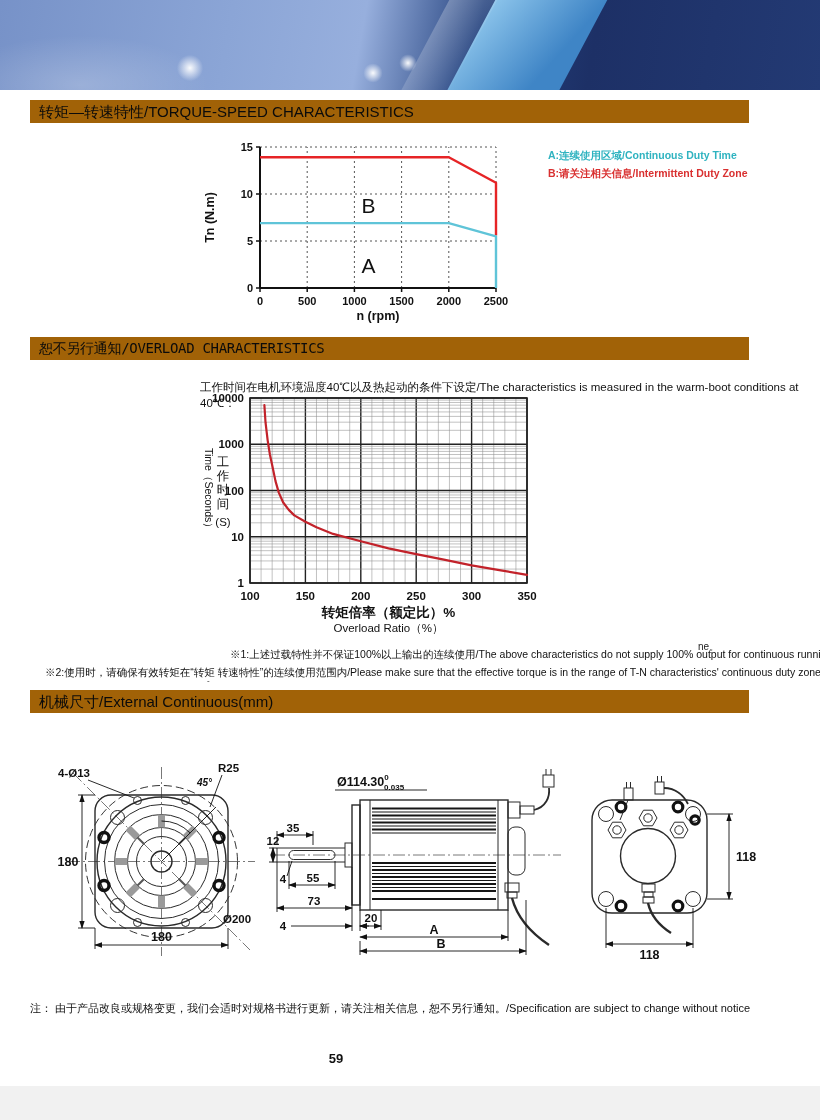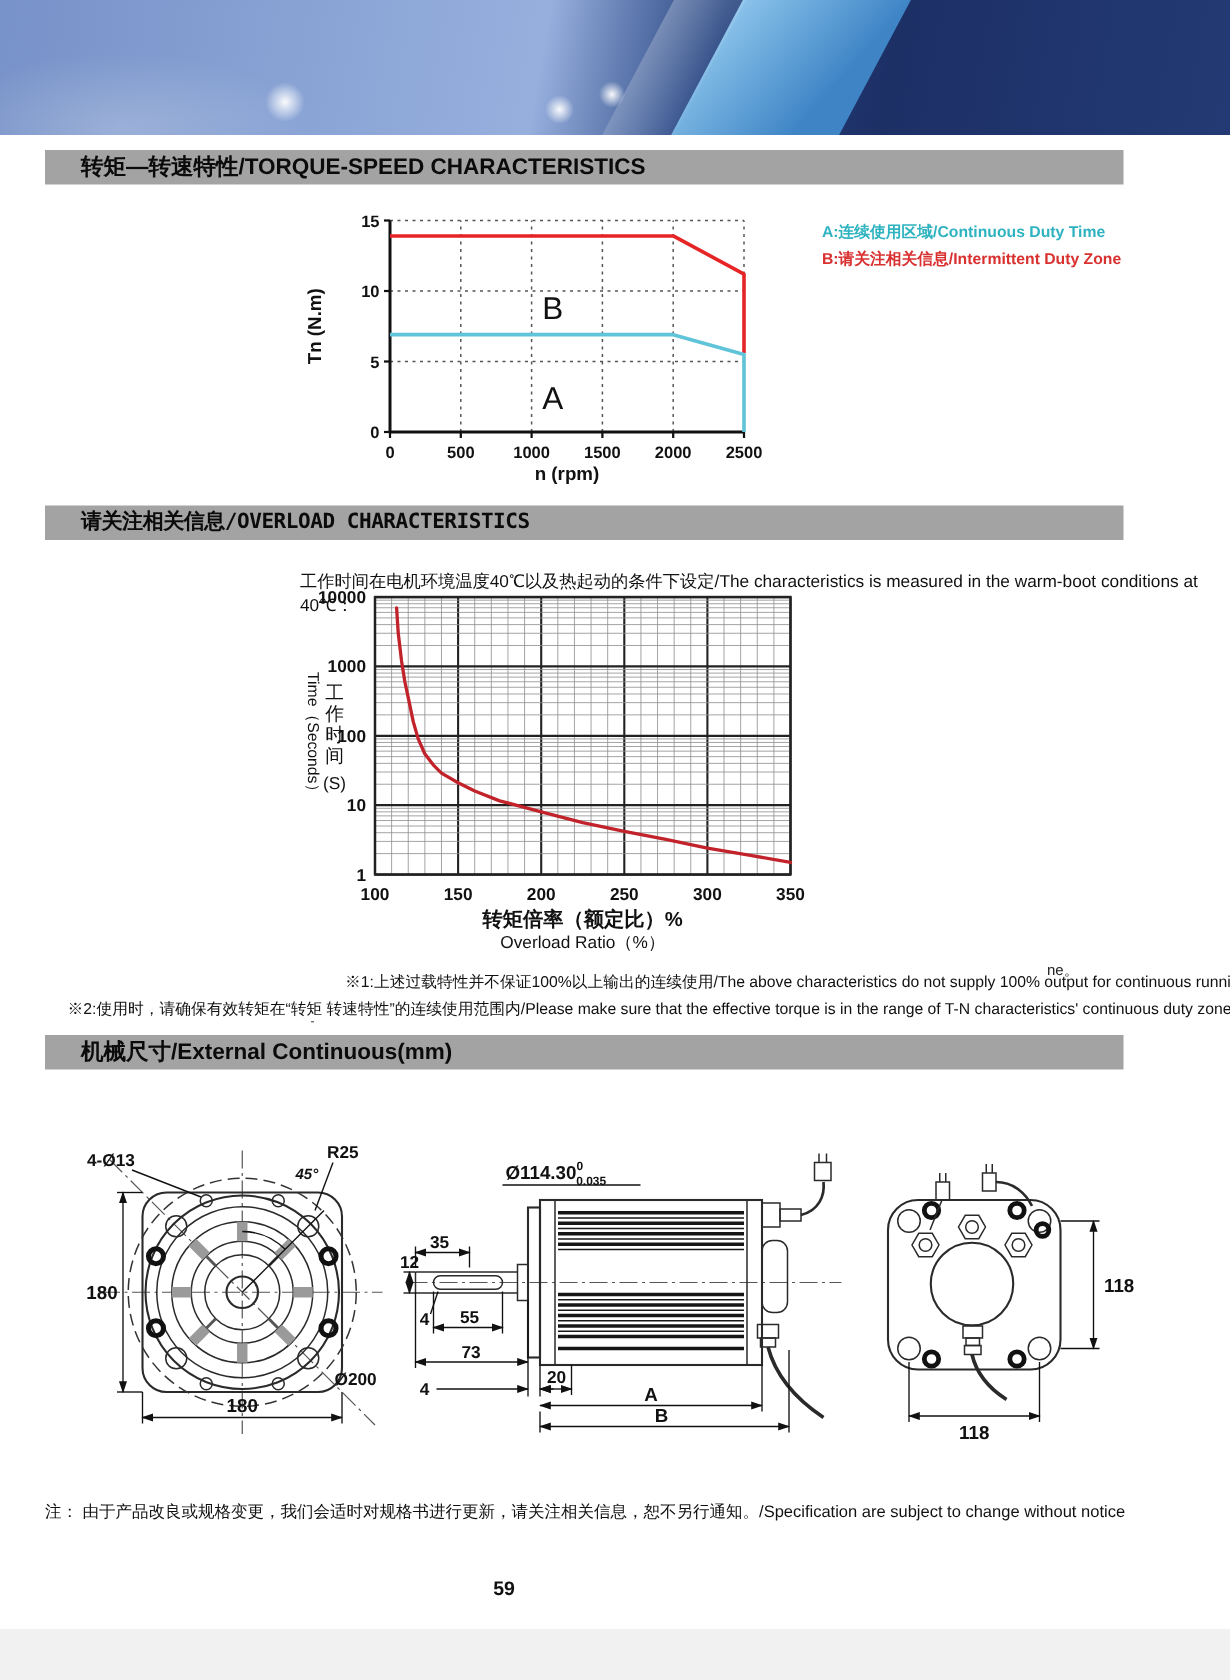--- a/index.html
+++ b/index.html
@@ -13,22 +13,22 @@
   .b-stripe1{position:absolute;left:470px;top:-15px;width:112px;height:125px;
     background:linear-gradient(110deg,#8ec6ec,#3f85c6 75%);transform:skewX(-28deg);}
   .b-stripe2{position:absolute;left:424px;top:-15px;width:48px;height:125px;
     background:linear-gradient(110deg,rgba(255,255,255,.28),rgba(255,255,255,0));transform:skewX(-28deg);}
   .glow{position:absolute;border-radius:50%;background:radial-gradient(circle,rgba(255,255,255,.95),rgba(255,255,255,0) 62%);}
   .g0{left:-50px;top:35px;width:260px;height:100px;background:radial-gradient(ellipse,rgba(255,255,255,.22),rgba(255,255,255,0) 70%);border-radius:0;}
   .g1{left:175px;top:53px;width:30px;height:30px}
   .g2{left:362px;top:62px;width:22px;height:22px}
   .g3{left:398px;top:53px;width:20px;height:20px}
   
-  .secbar{position:absolute;left:30px;width:719px;height:23px;background:#a3a3a3;
-    font-weight:bold;font-size:15px;line-height:23px;padding-left:24px;box-sizing:border-box;color:#0b0b0b;}
+  .secbar{position:absolute;left:30px;width:719px;height:23px;background:#a16207;
+    font-weight:normal;font-size:15px;line-height:23px;padding-left:9px;box-sizing:border-box;color:#0b0b0b;}
   .secbar.mono{font-family:"DejaVu Sans Mono","Liberation Mono",monospace;font-size:14px;letter-spacing:-.3px}
   .legend{position:absolute;left:548px;top:146px;font-size:10.5px;font-weight:bold;line-height:18px;}
   .subtitle{position:absolute;left:200px;top:380px;font-size:11.5px;color:#111;}
   .note{position:absolute;font-size:10.5px;color:#111;white-space:nowrap}
   .stray{position:absolute;font-size:10px;color:#222}
   .footer-note{position:absolute;left:30px;top:1000px;font-size:11px;line-height:17px;width:760px;color:#111}
   .footer-note .l2{margin-left:33px}
   .pagenum{position:absolute;left:318px;top:1051px;width:36px;text-align:center;font-size:13px;font-weight:bold}
   .bottomstrip{position:absolute;left:0;top:1086px;width:820px;height:34px;background:#f1f1f1}
   svg{position:absolute;overflow:visible}
@@ -91,21 +91,21 @@
     <text x="178.56" y="72.8" text-anchor="middle" font-size="21" fill="#e62426">B</text>
     <polyline points="70.0,83.1 258.8,83.1 306.0,96.3 306.0,148.0" fill="none" stroke="#5fc4d8" stroke-width="2.4" stroke-linejoin="round"></polyline>
     <text x="178.56" y="132.96" text-anchor="middle" font-size="21" fill="#5fc4d8">A</text>
   </svg>
 
 <div class="legend">
   <div style="color:#2fb3c0">A:连续使用区域/Continuous Duty Time</div>
   <div style="color:#d93030">B:请关注相关信息/Intermittent Duty Zone</div>
 </div>
 
-<div class="secbar mono" style="top:337px">请关注相关信息/OVERLOAD CHARACTERISTICS</div>
+<div class="secbar mono" style="top:337px">恕不另行通知/OVERLOAD CHARACTERISTICS</div>
 <div class="subtitle">工作时间在电机环境温度40℃以及热起动的条件下设定/The characteristics is measured in the warm-boot conditions at 40℃：</div>
 
 <svg id="ol-svg" style="left:175px;top:388px" width="400" height="250" viewBox="0 0 400 250">
     <line x1="75" y1="195" x2="75" y2="10" stroke="#222" stroke-width="1.4"></line>
     <line x1="86.08" y1="195" x2="86.08" y2="10" stroke="#909090" stroke-width="0.55"></line>
     <line x1="97.16" y1="195" x2="97.16" y2="10" stroke="#909090" stroke-width="0.55"></line>
     <line x1="108.24000000000001" y1="195" x2="108.24000000000001" y2="10" stroke="#909090" stroke-width="0.55"></line>
     <line x1="119.32" y1="195" x2="119.32" y2="10" stroke="#909090" stroke-width="0.55"></line>
     <line x1="130.4" y1="195" x2="130.4" y2="10" stroke="#222" stroke-width="1.4"></line>
     <line x1="141.48000000000002" y1="195" x2="141.48000000000002" y2="10" stroke="#909090" stroke-width="0.55"></line>

